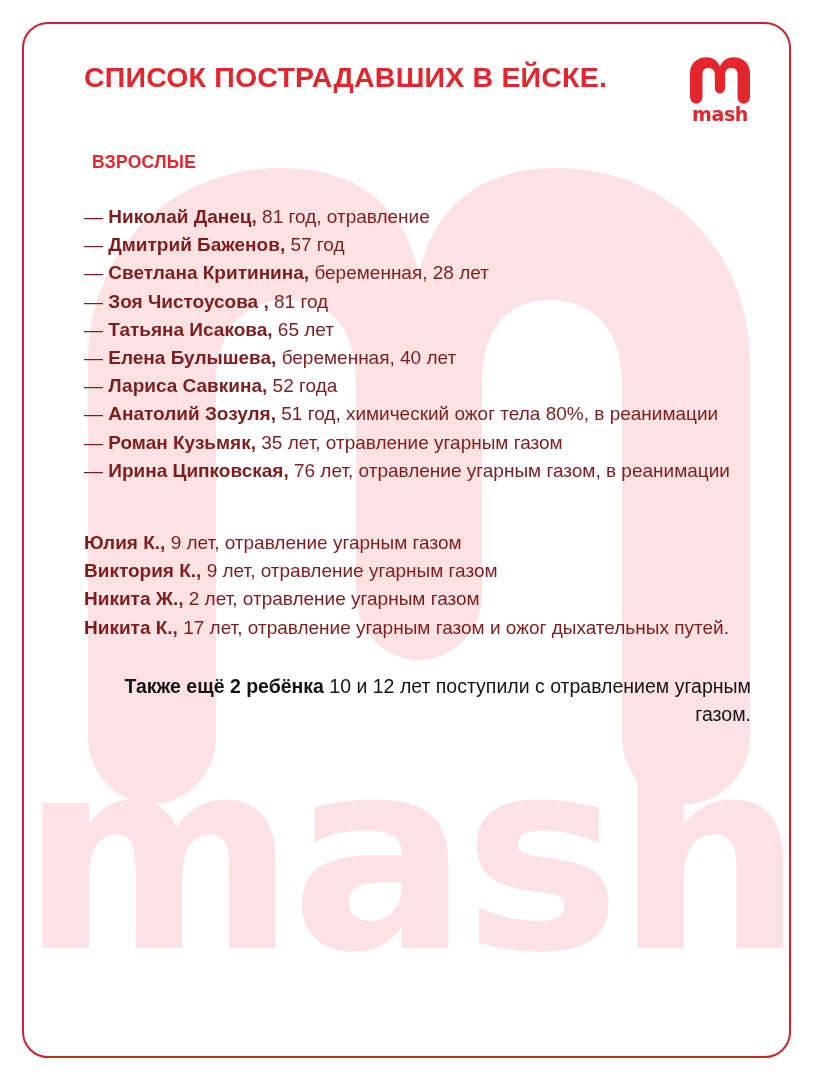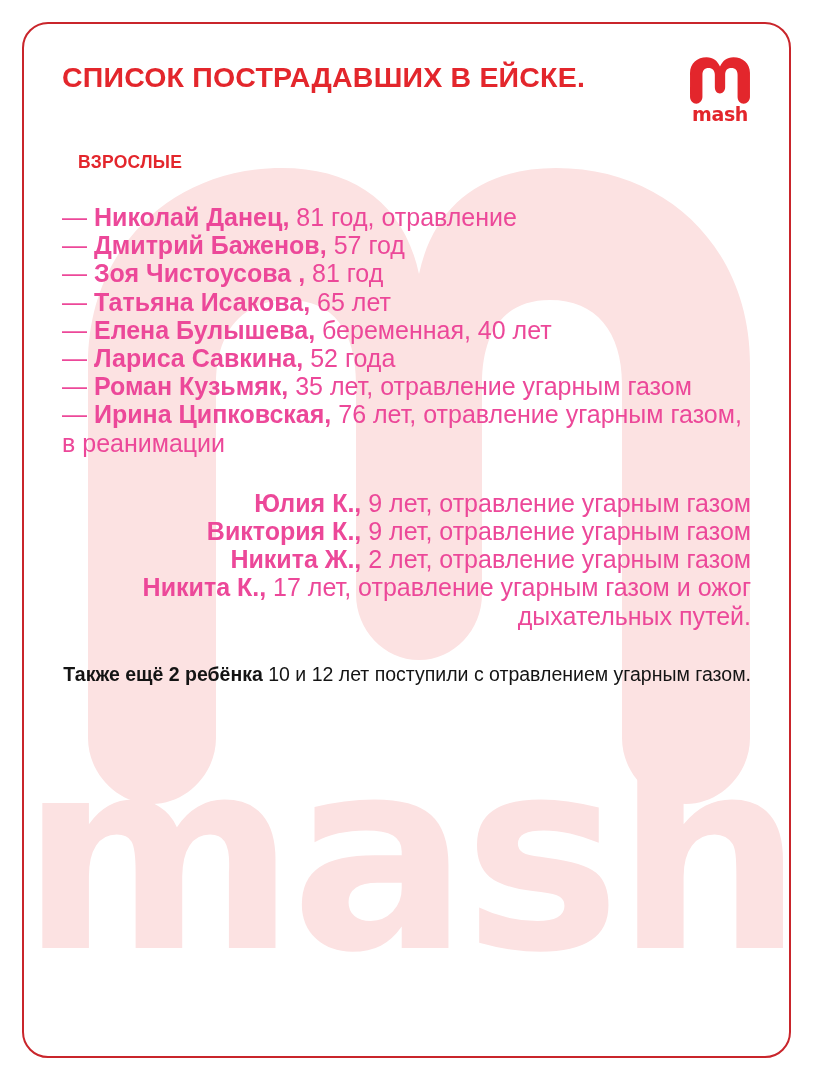--- a/index.html
+++ b/index.html
@@ -56,21 +56,21 @@
     line-height: 1;
     letter-spacing: -6px;
     color: #fce2e2;
     user-select: none;
   }
 
   
   #content {
     position: relative;
     z-index: 1;
-    padding: 30px 38px 0 38px;
+    padding: 30px 38px 0 60px;
   }
 
   
   #header-row {
     display: flex;
     align-items: flex-start;
     justify-content: space-between;
   }
   #page-title {
     color: #e3262c;
@@ -100,40 +100,40 @@
     margin-top: 1px;
     line-height: 1;
   }
 
   
   .section-heading {
     color: #e3262c;
     font-weight: 700;
     font-size: 17.5px;
     letter-spacing: 0.3px;
-    margin: 16px;
+    margin: 8px;
   }
   #heading-adults { margin-top: 28px; }
   #heading-children { margin-top: 41px; }
 
   
   .entry-list {
     list-style: none;
     margin: 0;
     padding: 0;
     color: #141414;
   }
   #list-adults { margin-top: 30px; }
-  #list-children { margin-top: 32px; text-align: right; }
+  #list-children { margin-top: 44px; }
 
   .entry {
-    font-size: 25px;
+    font-size: 19px;
     line-height: 28.2px;
     font-weight: 400;
-    color: #ec4899;
+    color: #7f1d1d;
   }
   .entry .nm {
     font-weight: 700;
   }
 
   #note-extra {
     margin-top: 30px;
     font-size: 19.5px;
     line-height: 28.2px;
     color: #141414;
@@ -166,24 +166,26 @@
         </svg>
         <div id="logo-word">mash</div>
       </div>
     </div>
 
     <h2 id="heading-adults" class="section-heading">ВЗРОСЛЫЕ</h2>
 
     <ul id="list-adults" class="entry-list">
         <li class="entry"><span>— </span><span class="nm">Николай Данец,</span><span> 81 год, отравление</span></li>
         <li class="entry"><span>— </span><span class="nm">Дмитрий Баженов,</span><span> 57 год</span></li>
+        <li class="entry"><span>— </span><span class="nm">Светлана Критинина,</span><span> беременная, 28 лет</span></li>
         <li class="entry"><span>— </span><span class="nm">Зоя Чистоусова ,</span><span> 81 год</span></li>
         <li class="entry"><span>— </span><span class="nm">Татьяна Исакова,</span><span> 65 лет</span></li>
         <li class="entry"><span>— </span><span class="nm">Елена Булышева,</span><span> беременная, 40 лет</span></li>
         <li class="entry"><span>— </span><span class="nm">Лариса Савкина,</span><span> 52 года</span></li>
+        <li class="entry"><span>— </span><span class="nm">Анатолий Зозуля,</span><span> 51 год, химический ожог тела 80%, в реанимации</span></li>
         <li class="entry"><span>— </span><span class="nm">Роман Кузьмяк,</span><span> 35 лет, отравление угарным газом</span></li>
         <li class="entry"><span>— </span><span class="nm">Ирина Ципковская,</span><span> 76 лет,  отравление угарным газом, в реанимации</span></li>
       </ul>
 
 
     <ul id="list-children" class="entry-list">
         <li class="entry"><span class="nm">Юлия К.,</span><span> 9 лет, отравление угарным газом</span></li>
         <li class="entry"><span class="nm">Виктория К.,</span><span> 9 лет, отравление угарным газом</span></li>
         <li class="entry"><span class="nm">Никита Ж.,</span><span> 2 лет, отравление угарным газом</span></li>
         <li class="entry"><span class="nm">Никита К.,</span><span> 17 лет, отравление угарным газом и ожог дыхательных путей.</span></li>

